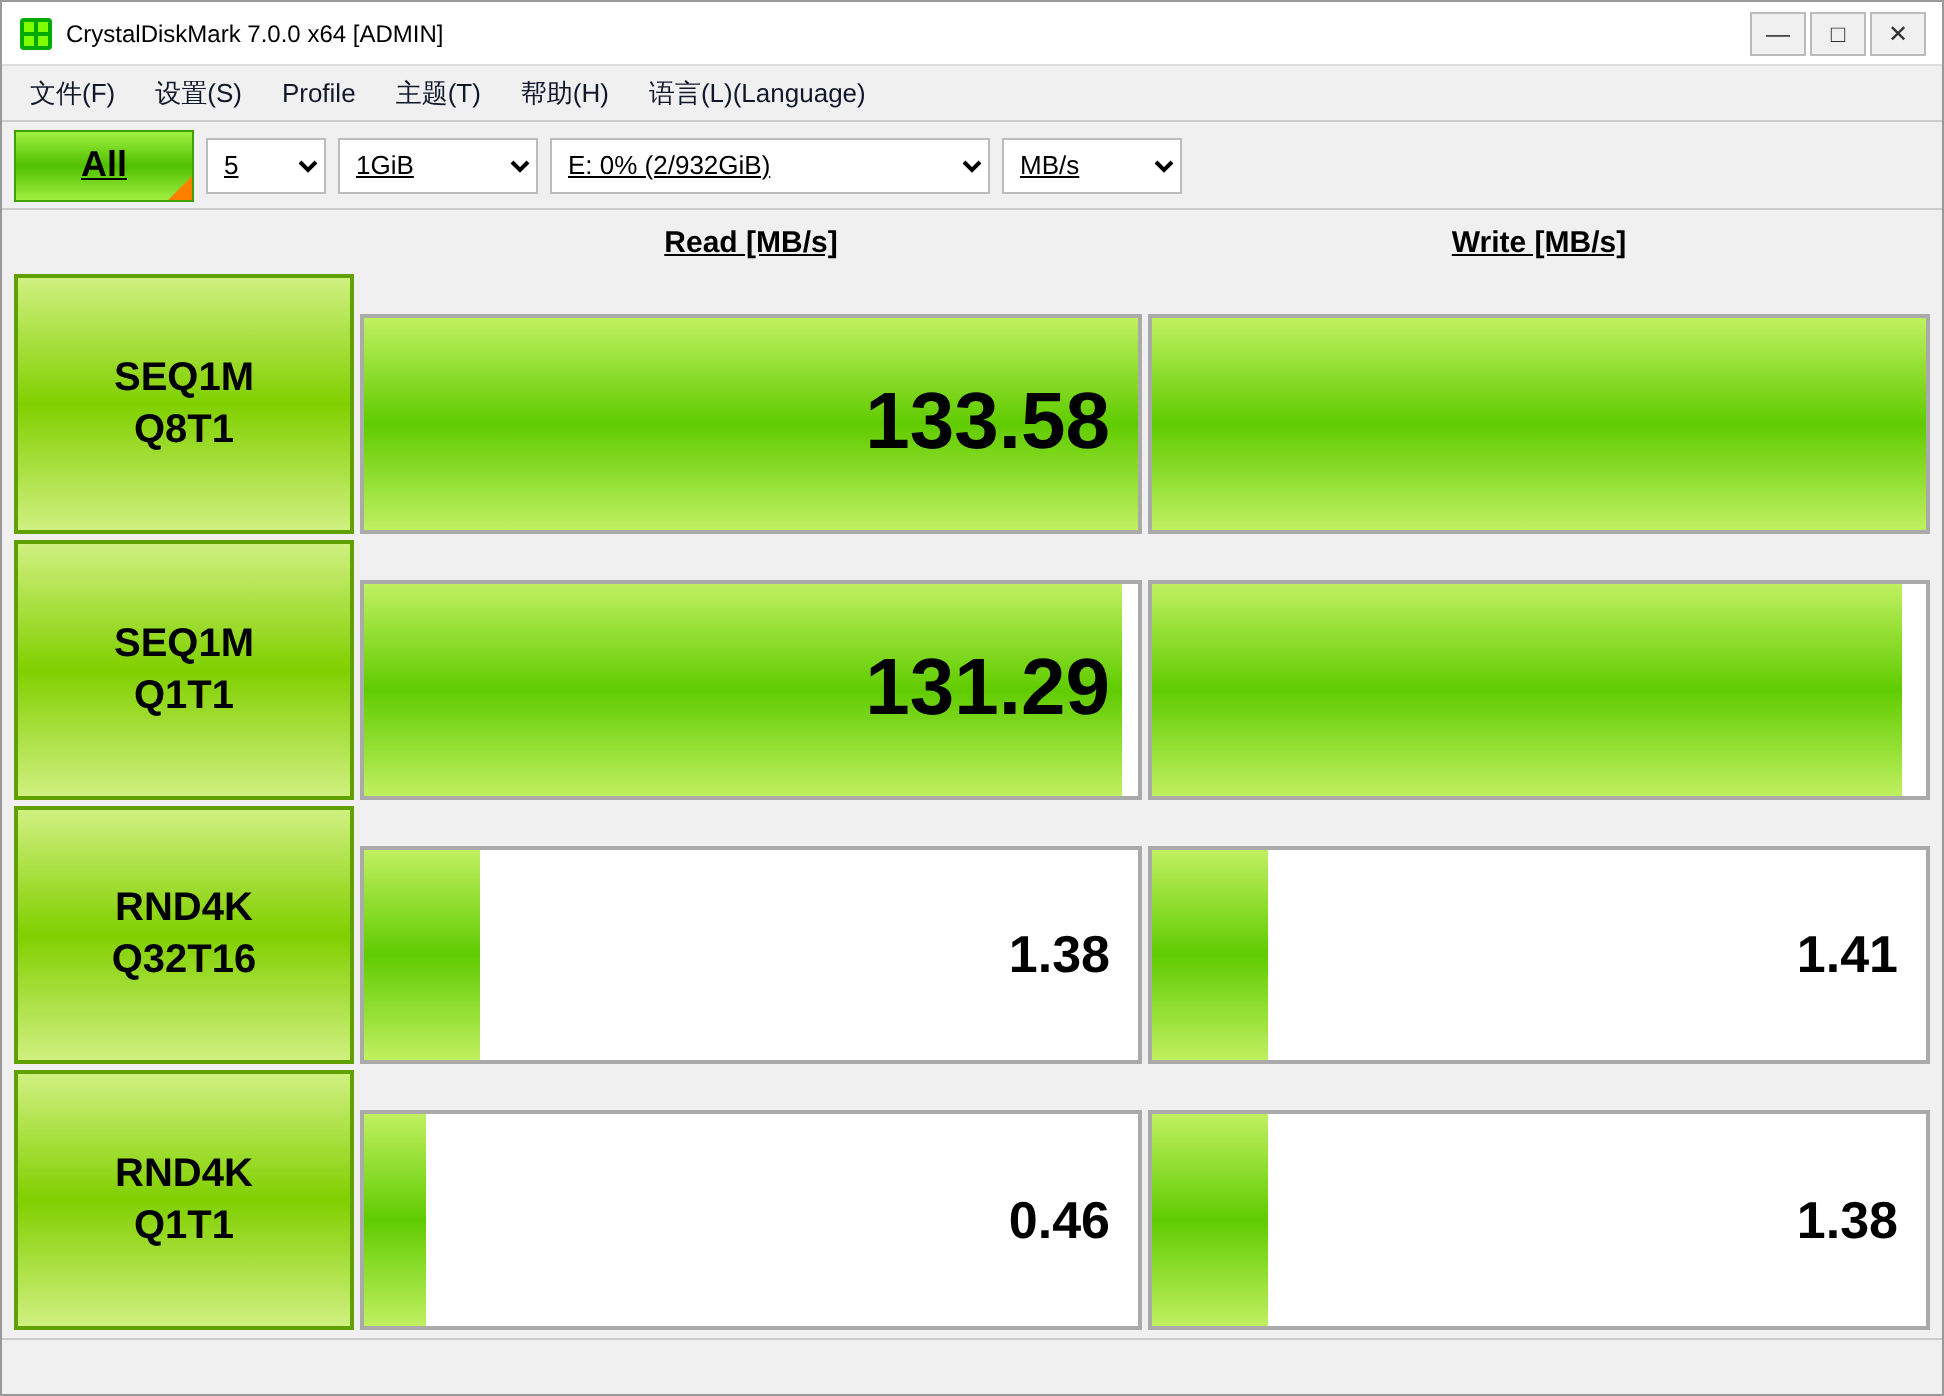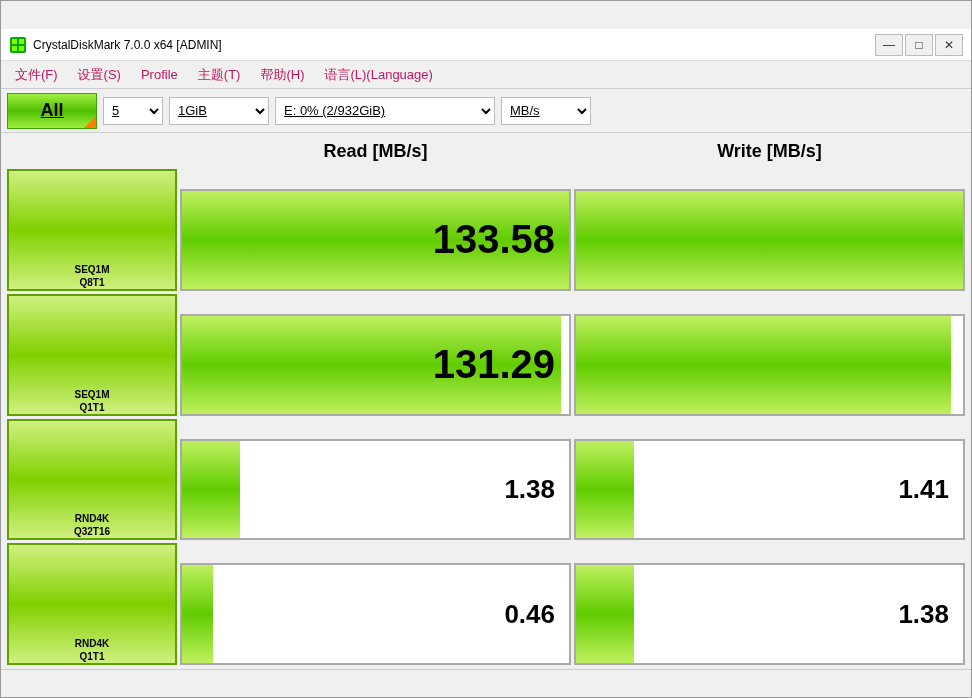--- a/index.html
+++ b/index.html
@@ -24,21 +24,20 @@
     }
     
     .titlebar {
       background: #fff;
       height: 32px;
       display: flex;
       align-items: center;
       padding: 0 8px;
       border-bottom: 1px solid #ddd;
       flex-shrink: 0;
-      margin-top: 28px;
     }
     .titlebar-icon {
       width: 18px;
       height: 18px;
       margin-right: 6px;
       flex-shrink: 0;
     }
     .titlebar-icon svg { width: 100%; height: 100%; }
     .titlebar-title {
       flex: 1;
@@ -68,21 +67,21 @@
       display: flex;
       align-items: center;
       padding: 0 4px;
       border-bottom: 1px solid #ccc;
       flex-shrink: 0;
     }
     .menu-item {
       padding: 4px 10px;
       cursor: pointer;
       font-size: 13px;
-      color: #be185d;
+      color: #0f172a;
       white-space: nowrap;
     }
     
     .toolbar {
       height: 44px;
       background: #f0f0f0;
       display: flex;
       align-items: center;
       padding: 4px 6px;
       gap: 6px;
@@ -140,39 +139,40 @@
     
     .header-row {
       display: grid;
       grid-template-columns: 170px 1fr 1fr;
       gap: 3px;
       flex-shrink: 0;
     }
     .header-cell {
       text-align: center;
       font-weight: bold;
-      font-size: 18px;
+      font-size: 15px;
       padding: 4px 0;
       color: #000;
+      text-decoration: underline;
     }
     
     .data-row {
       display: grid;
       grid-template-columns: 170px 1fr 1fr;
       gap: 3px;
       flex: 1;
     }
     .label-cell {
       background: linear-gradient(180deg, #d0f080 0%, #80d000 50%, #d0f080 100%);
       border: 2px solid #60a000;
       display: flex;
-      align-items: flex-end;
+      align-items: center;
       justify-content: center;
       font-weight: bold;
-      font-size: 10px;
+      font-size: 20px;
       text-align: center;
       color: #000;
       line-height: 1.3;
     }
     .value-cell {
       background: #fff;
       border: 2px solid #aaa;
       display: flex;
       align-items: center;
       justify-content: flex-end;

